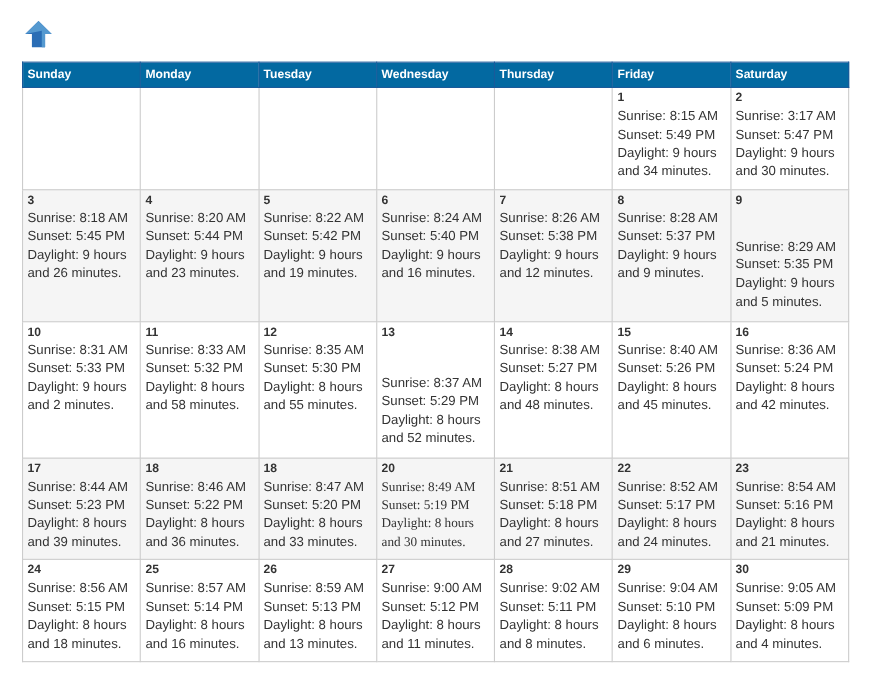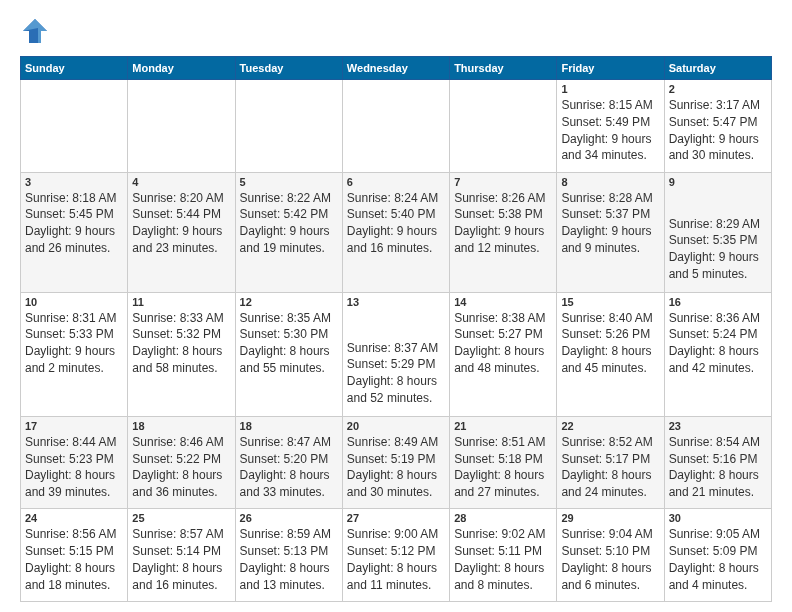--- a/index.html
+++ b/index.html
@@ -249,21 +249,21 @@
 Daylight: 8 hours and 36 minutes.</div>
           </td>
           <td>
             <span class="day-num">18</span>
             <div class="day-info" style="white-space: pre-line;">Sunrise: 8:47 AM
 Sunset: 5:20 PM
 Daylight: 8 hours and 33 minutes.</div>
           </td>
           <td>
             <span class="day-num">20</span>
-            <div class="day-info" style="white-space: pre-line;">Sunrise: 8:49 AM
+            <div class="day-info" style="white-space: pre-line; font-family: Liberation Serif, serif;">Sunrise: 8:49 AM
 Sunset: 5:19 PM
 Daylight: 8 hours and 30 minutes.</div>
           </td>
           <td>
             <span class="day-num">21</span>
             <div class="day-info" style="white-space: pre-line;">Sunrise: 8:51 AM
 Sunset: 5:18 PM
 Daylight: 8 hours and 27 minutes.</div>
           </td>
           <td>

